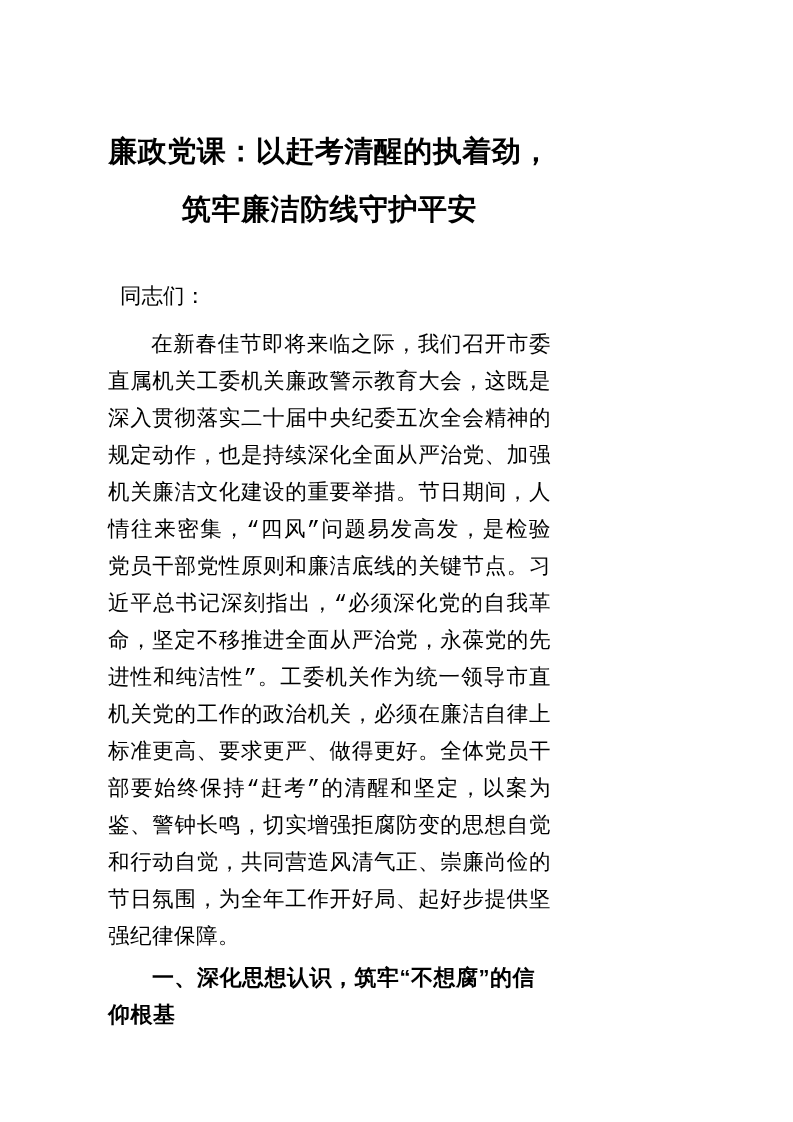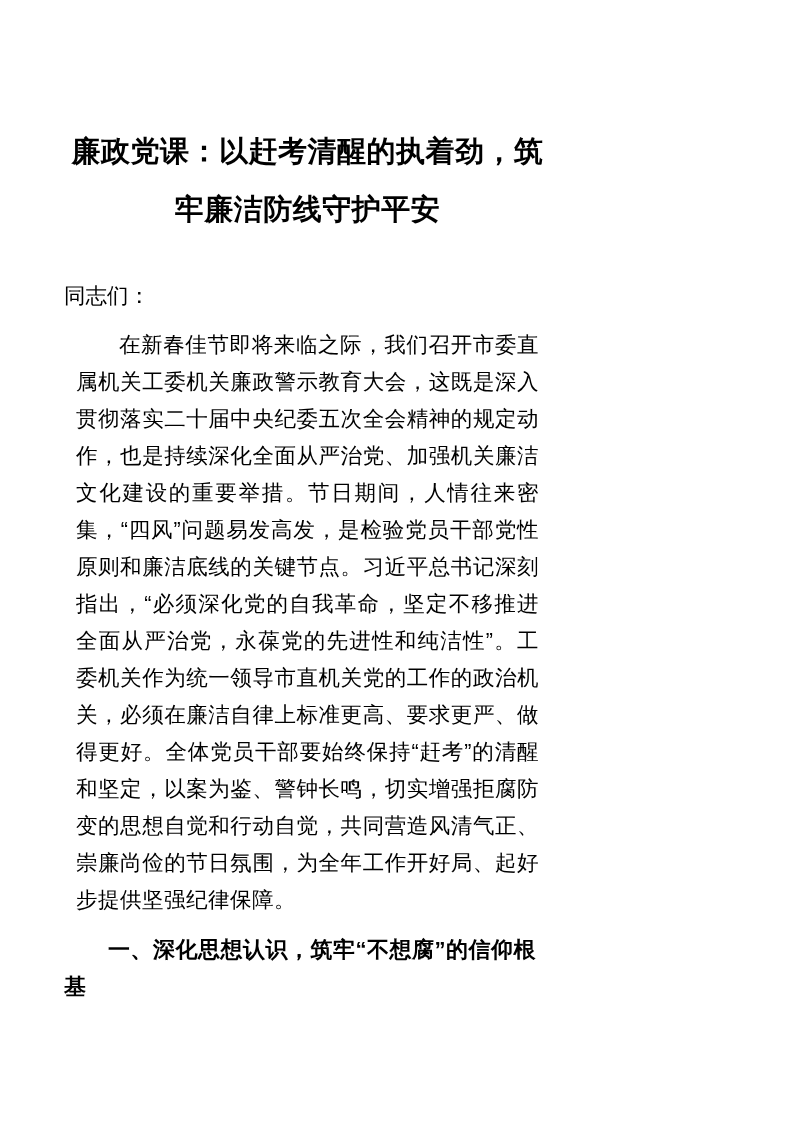--- a/index.html
+++ b/index.html
@@ -7,41 +7,41 @@
     padding: 0;
     background: #ffffff;
   }
   .page {
     position: relative;
     width: 667px;
     height: 1122px;
     background: #ffffff;
     overflow: hidden;
     box-sizing: border-box;
-    padding: 122px 116px 0 64px;
+    padding: 122px 116px 0 108px;
     color: #000000;
   }
   .doc-title {
     margin: 0 0 40px 0;
     font-family: "Liberation Serif", "DejaVu Serif", serif;
     font-size: 29px;
     font-weight: bold;
     line-height: 58px;
     text-align: center;
     letter-spacing: 0.5px;
   }
   .salutation {
-    margin: 0;
+    margin: 12px;
     font-family: "Liberation Serif", "DejaVu Serif", serif;
     font-size: 21.5px;
     line-height: 37px;
   }
   .body-para {
-    margin: 12px;
-    font-family: Liberation Sans, sans-serif;
+    margin: 0;
+    font-family: Liberation Mono, monospace;
     font-size: 21.5px;
     line-height: 37px;
     text-align: justify;
     text-justify: inter-character;
     text-indent: 2em;
     letter-spacing: 0.5px;
   }
   .section-heading {
     margin: 3px 0 2px 0;
     font-family: "Liberation Sans", "DejaVu Sans", sans-serif;

